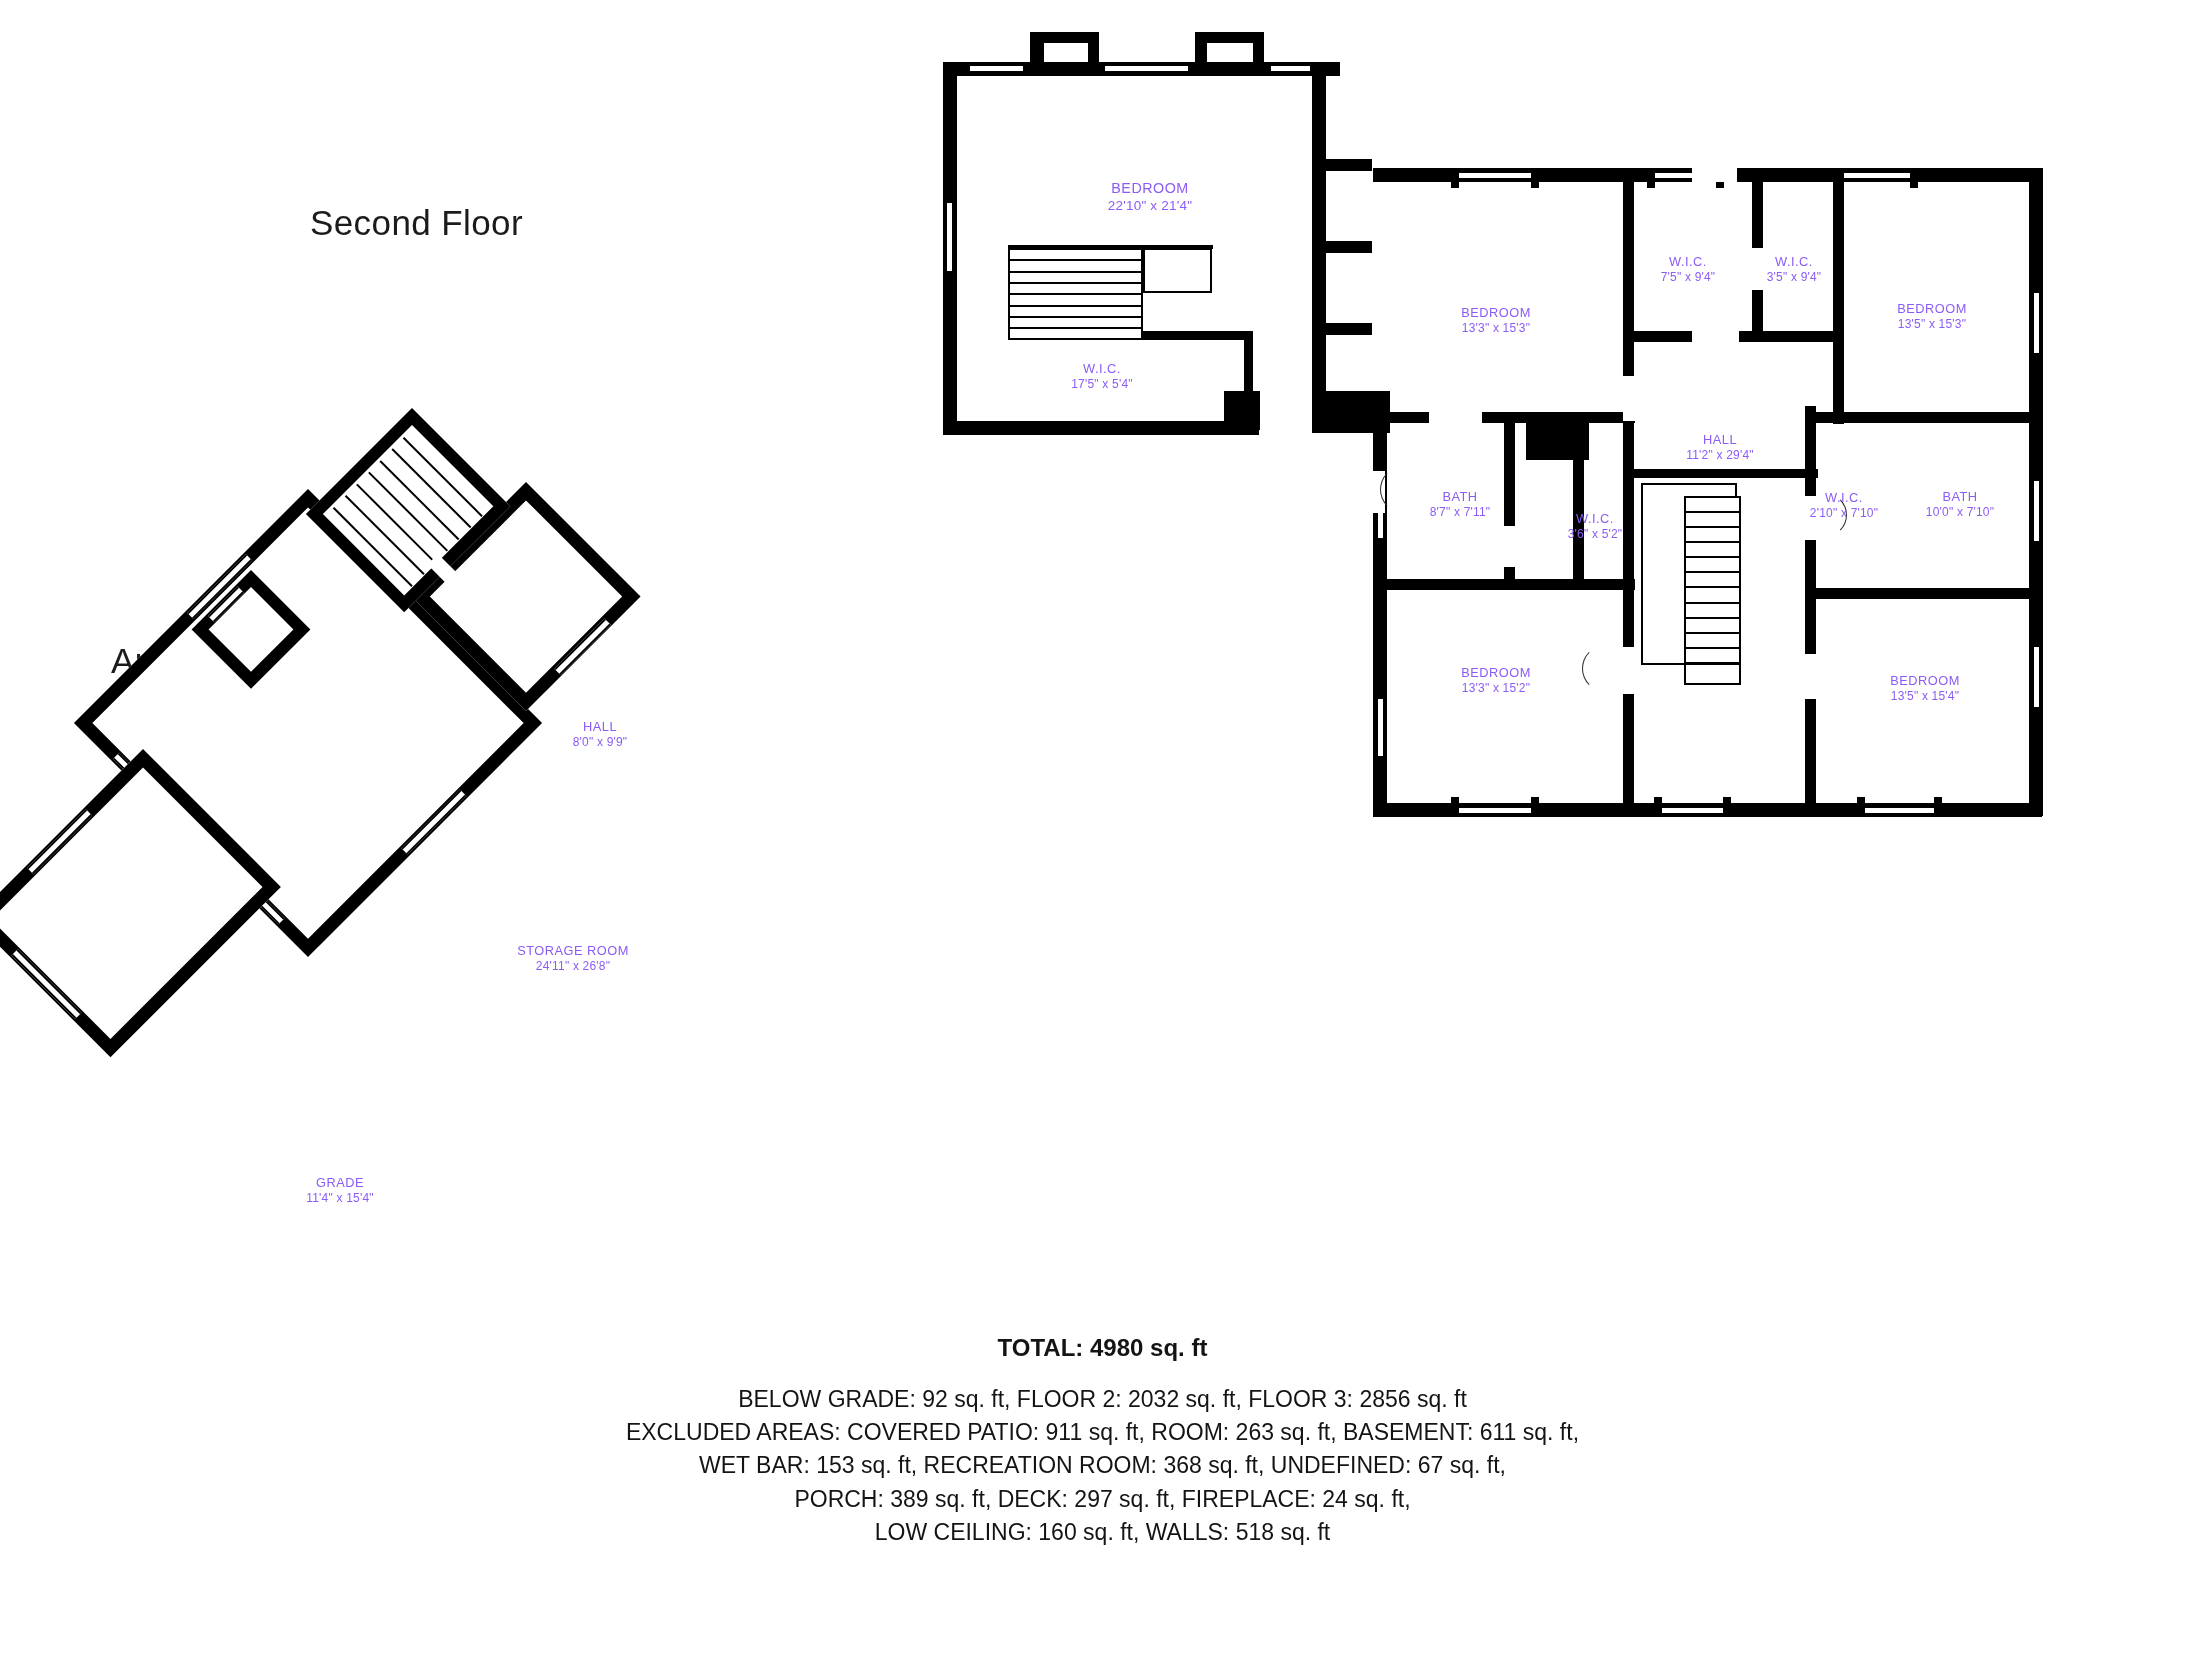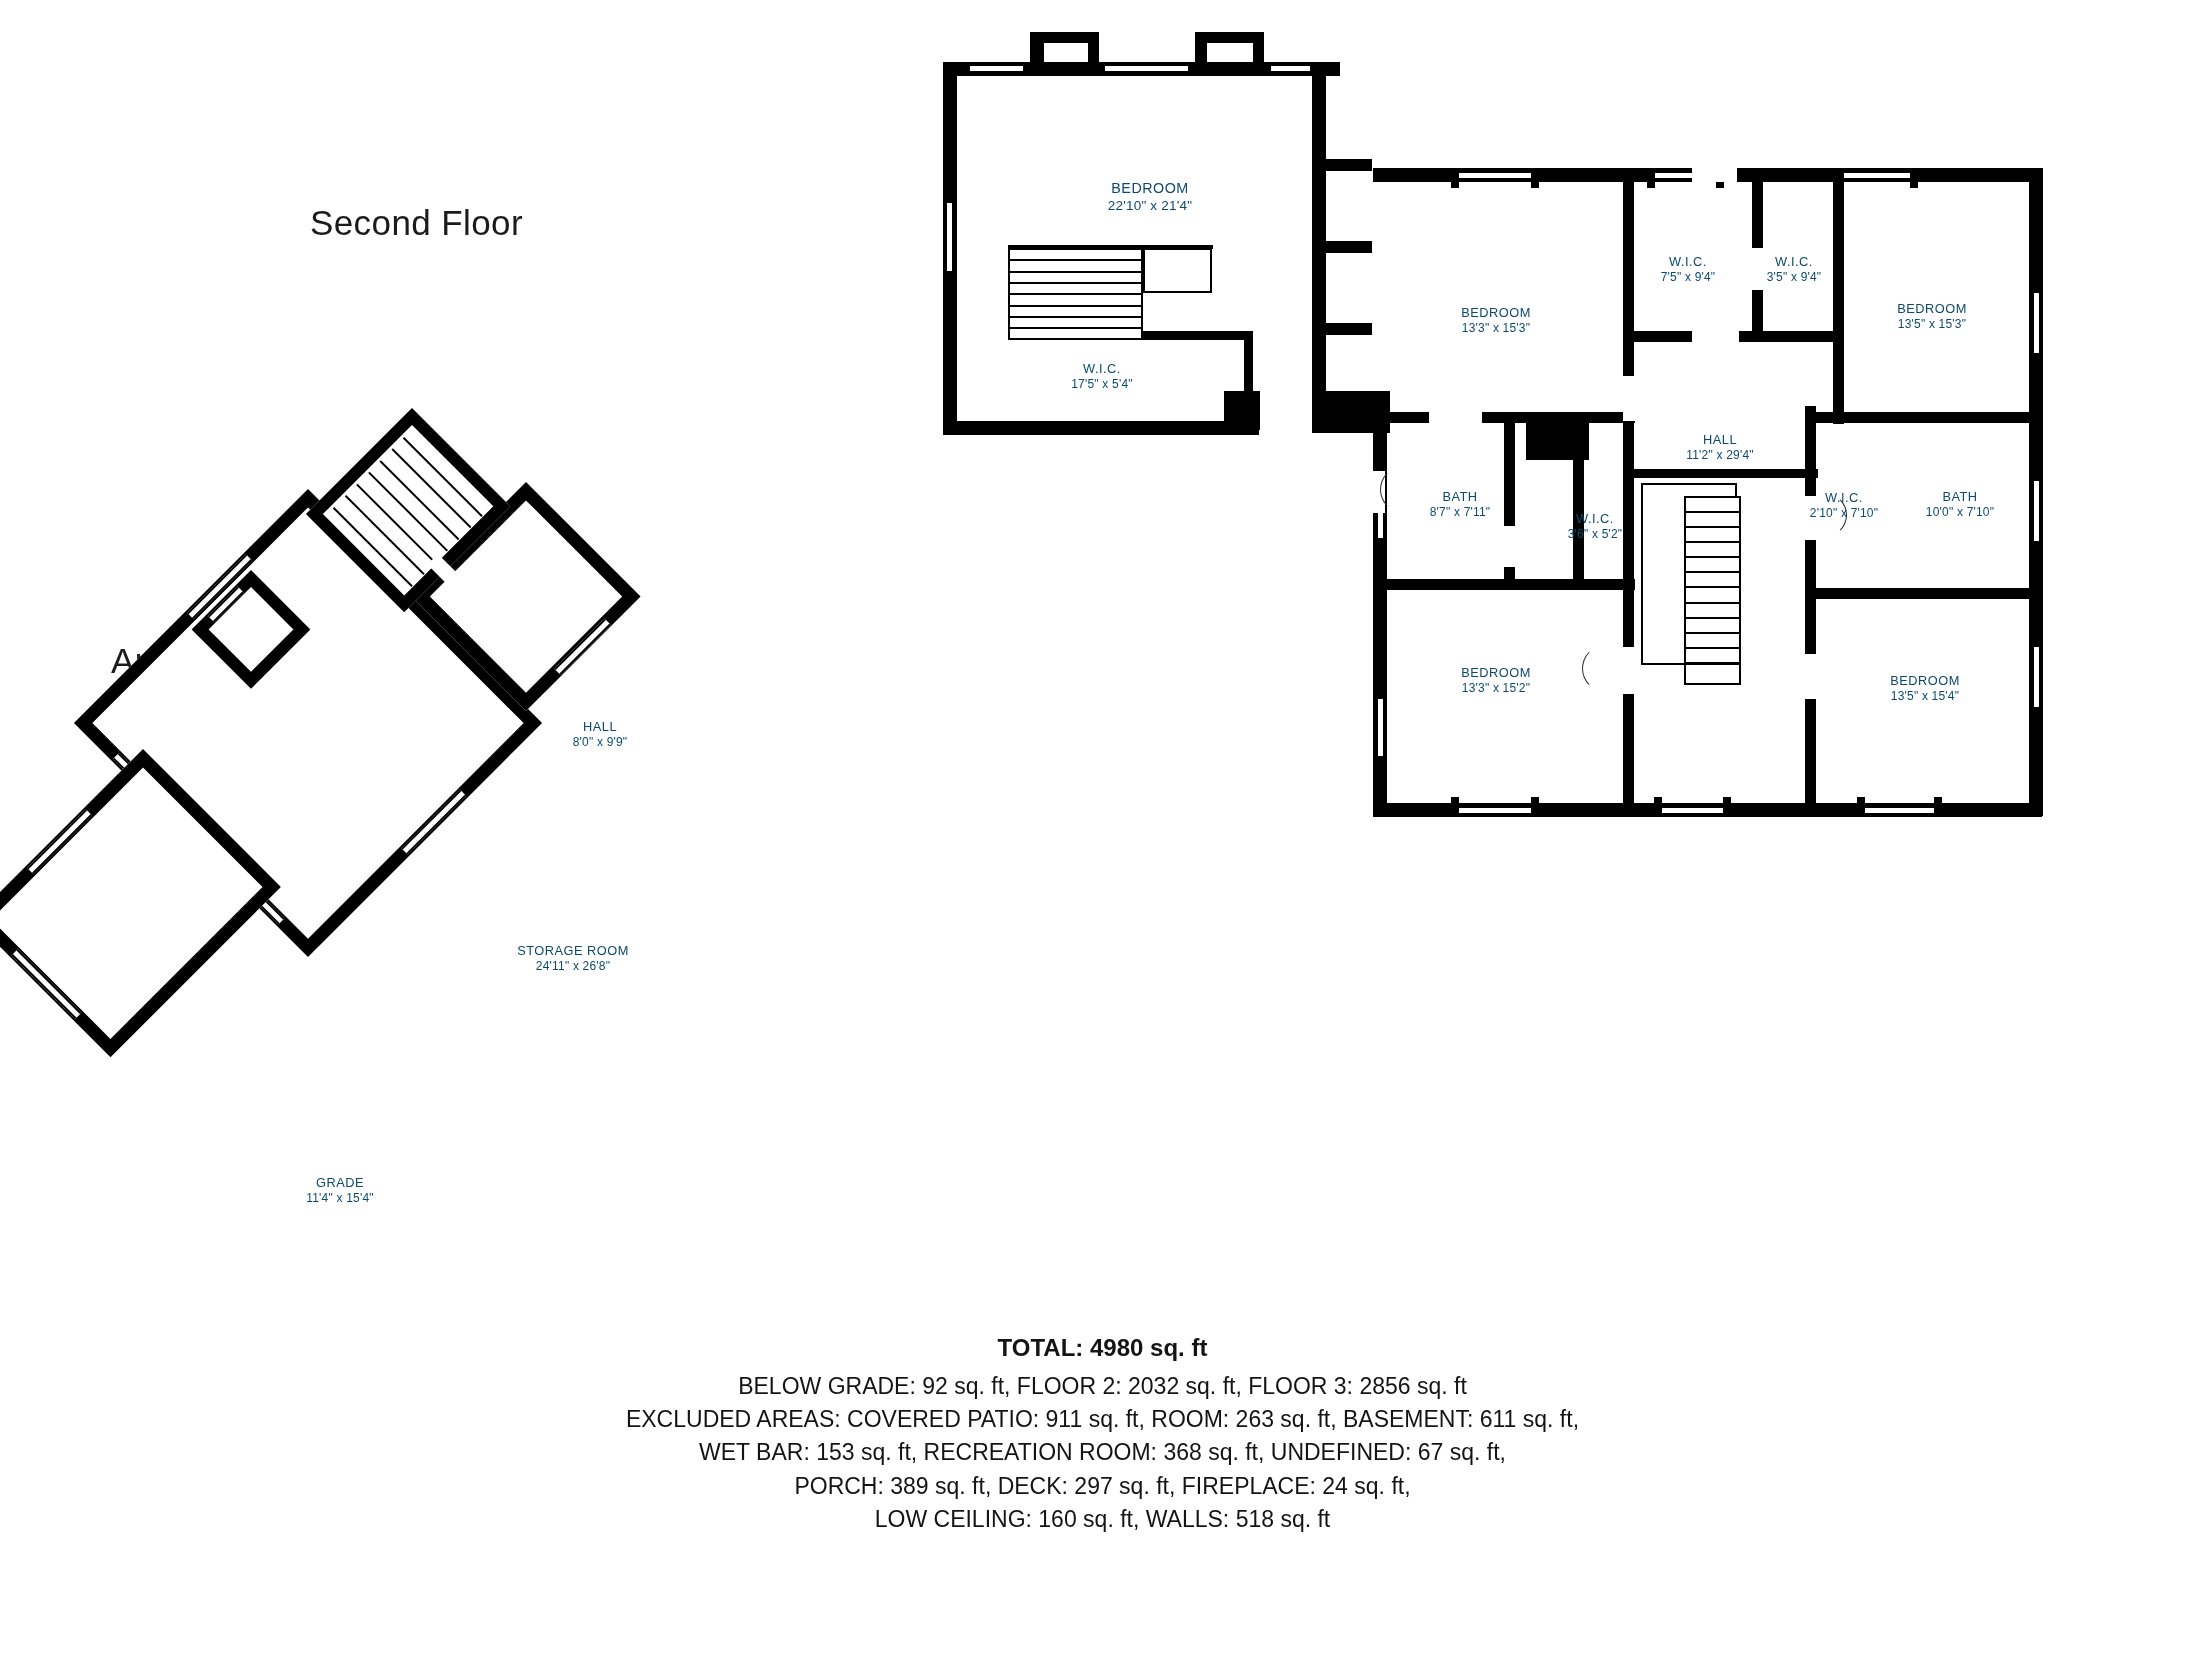--- a/index.html
+++ b/index.html
@@ -23,21 +23,21 @@
     letter-spacing: 0.4px;
     color: #1b1b1b;
     white-space: nowrap;
   }
   .room-label {
     position: absolute;
     text-align: center;
     line-height: 1.25;
     white-space: nowrap;
     transform: translate(-50%, -50%);
-    color: #0c4a6e;
+    color: #8b5cf6;
   }
   .room-label .rname {
     display: block;
     font-size: 12.8px;
     letter-spacing: 0.5px;
   }
   .room-label .rdim {
     display: block;
     font-size: 12px;
     letter-spacing: 0.2px;
@@ -105,21 +105,21 @@
     width: 2205px;
     text-align: center;
     font-size: 23px;
     line-height: 1.45;
     color: #141414;
   }
   #summary .total {
     font-weight: bold;
     font-size: 24px;
     display: block;
-    margin-bottom: 4px;
+    margin-bottom: 17px;
   }
   #summary .line { display: block; }
 
   
   #apartment-plan {
     position: absolute;
     left: 173px;
     top: 602px;
     width: 752px;
     height: 752px;

